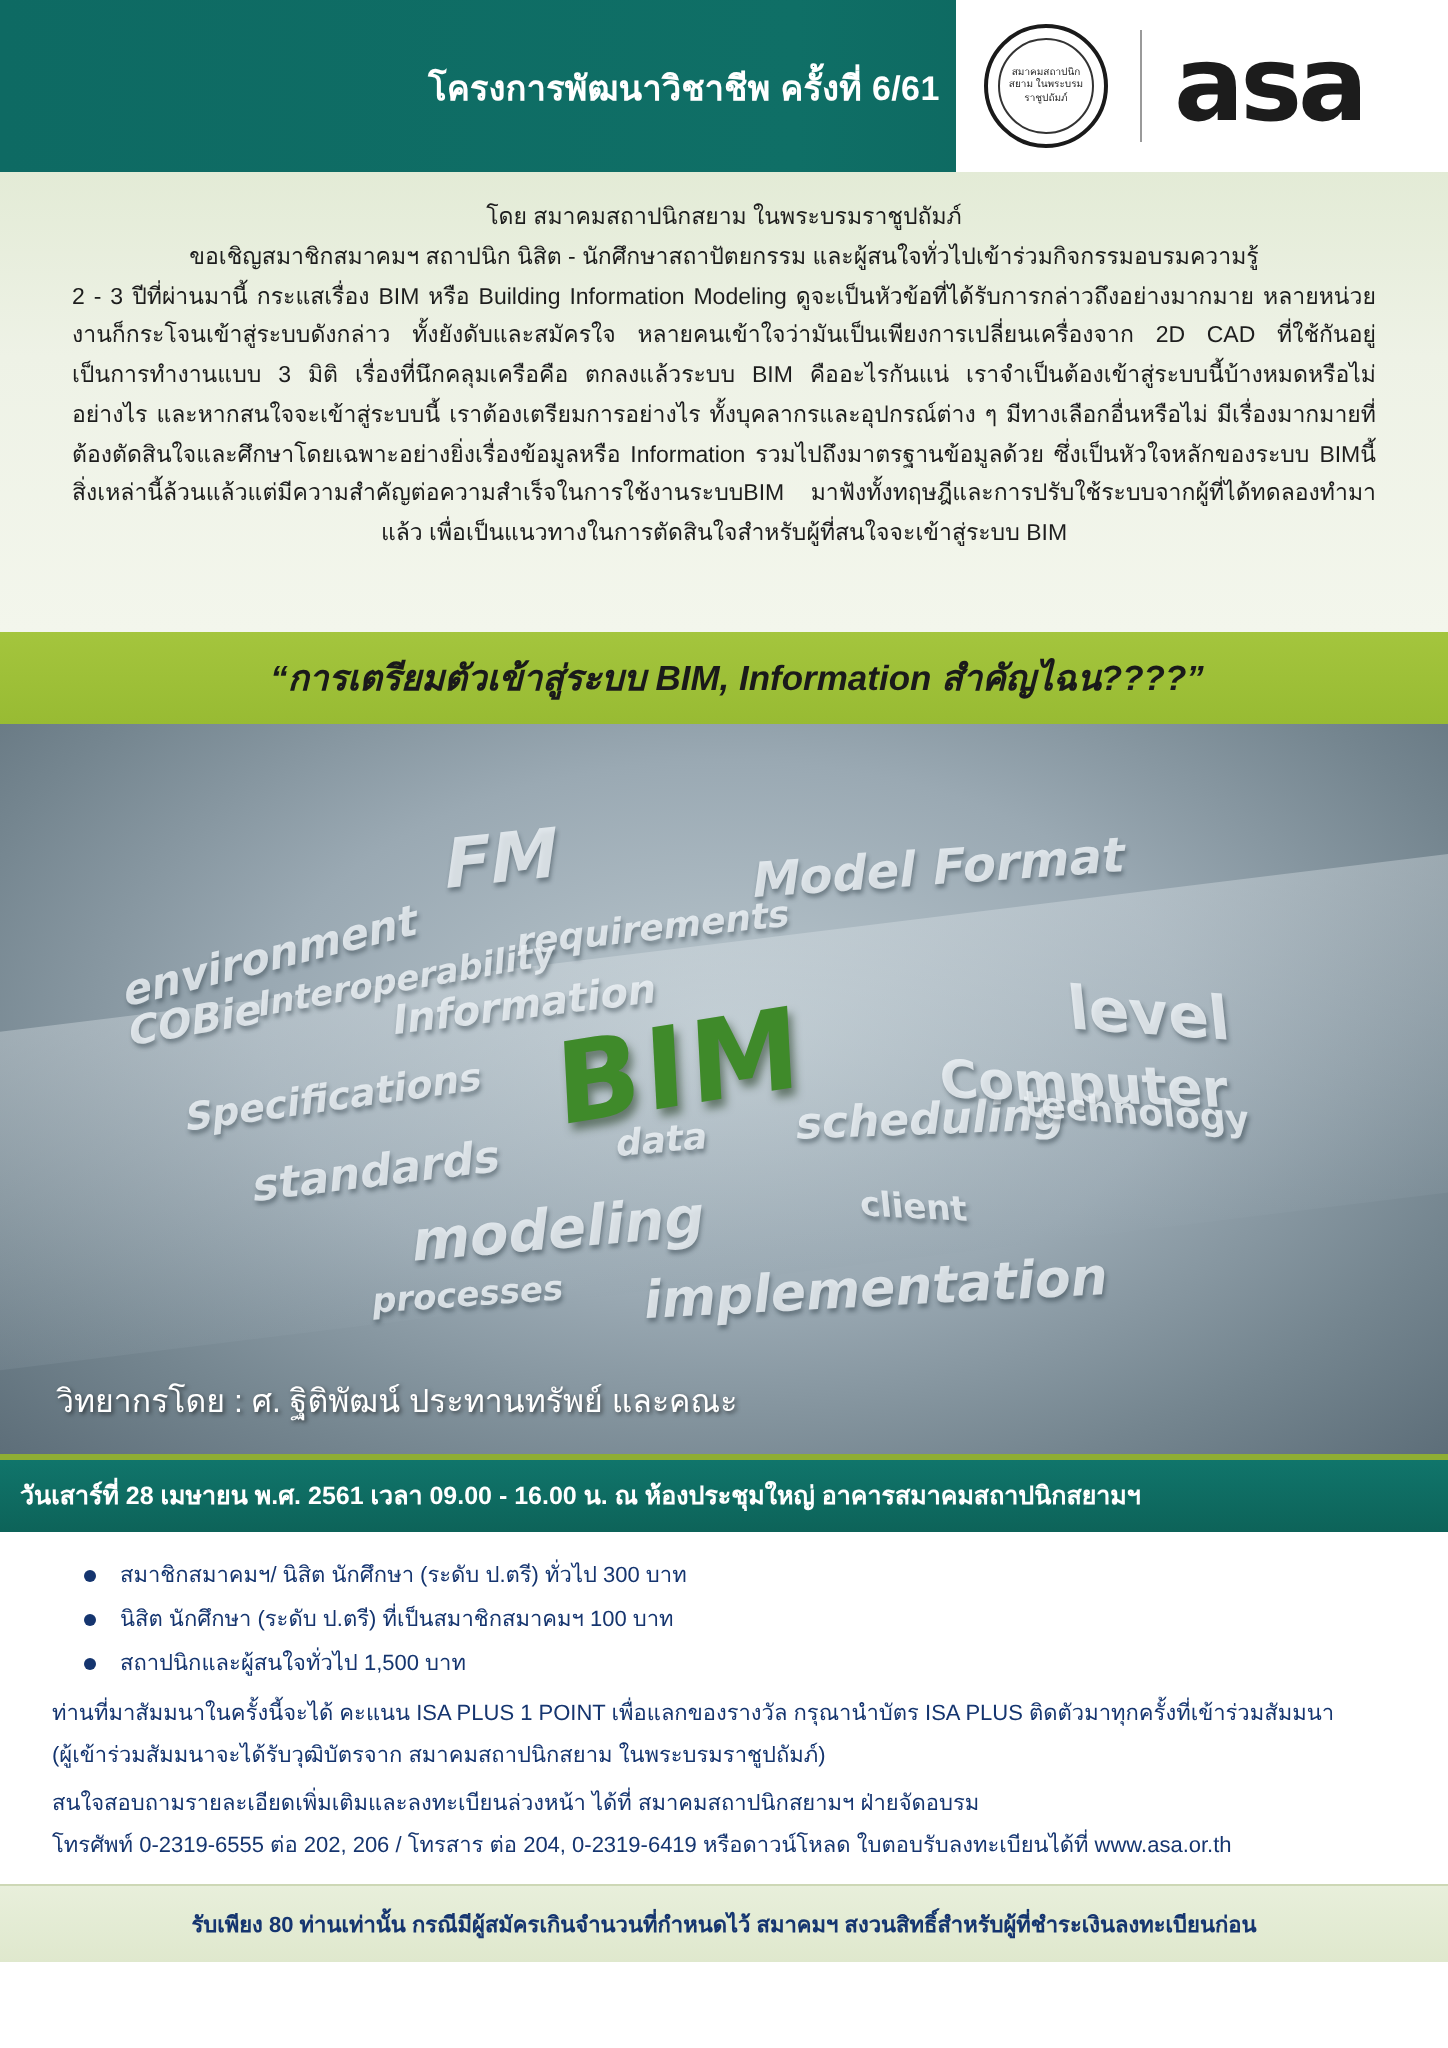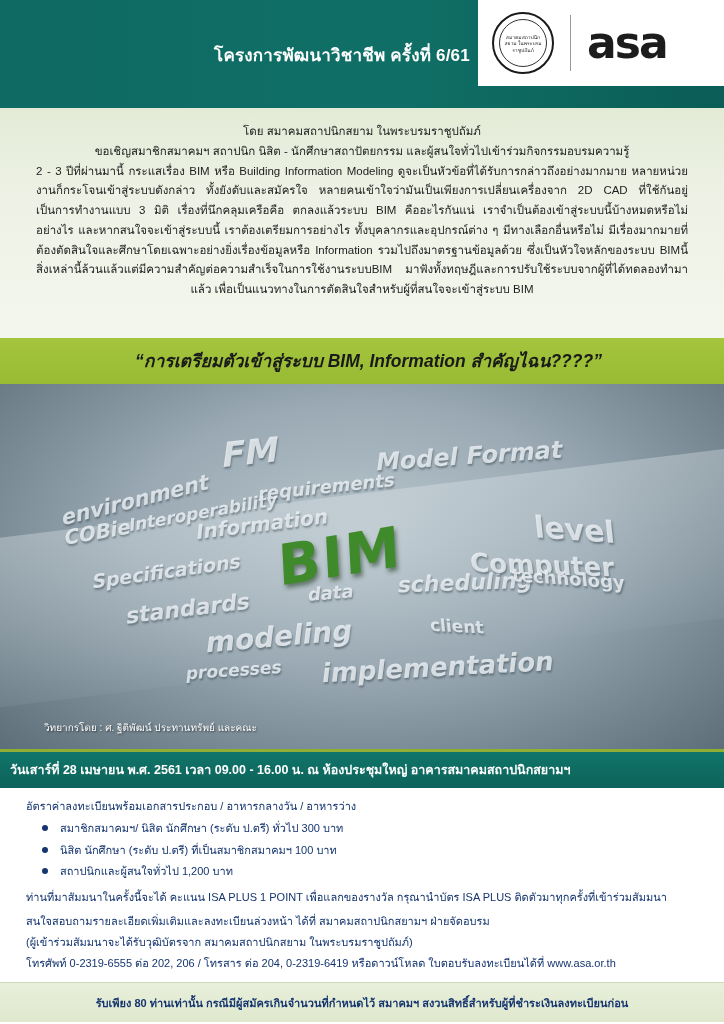--- a/index.html
+++ b/index.html
@@ -14,21 +14,21 @@
   .poster {
     position: relative;
     width: 724px;
     height: 1024px;
     background: #ffffff;
   }
 
   
   .header {
     position: relative;
-    height: 108px;
+    height: 86px;
     background: linear-gradient(to right, #0e6a63 0%, #0f6f66 55%, #0b5d57 100%);
     display: flex;
     align-items: center;
   }
   .header-title {
     flex: 1;
     color: #ffffff;
     font-size: 17px;
     font-weight: bold;
     text-align: center;
@@ -74,21 +74,21 @@
     padding: 0 6px;
   }
   .logo-divider {
     width: 1px;
     height: 56px;
     background: #9a9a9a;
     margin: 0 16px;
     flex: none;
   }
   .asa-logo {
-    font-size: 44px;
+    font-size: 52px;
     font-weight: bold;
     color: #1c1c1c;
     letter-spacing: -2px;
     line-height: 1;
     font-family: "DejaVu Sans", sans-serif;
   }
 
   
   .intro {
     background: linear-gradient(to bottom, #e3ebd6 0%, #eef2e6 40%, #f3f6ec 100%);
@@ -155,24 +155,24 @@
     position: absolute;
     left: -6%;
     top: 30%;
     width: 112%;
     height: 46%;
     background: linear-gradient(to bottom, rgba(226,233,237,0.35), rgba(150,166,176,0.18));
     transform: rotate(-7deg) skewX(-12deg);
   }
   .art-speaker {
     position: absolute;
-    left: 44px;
+    left: 28px;
     bottom: 14px;
     color: #ffffff;
-    font-size: 10px;
+    font-size: 16px;
     text-shadow: 1px 1px 2px rgba(0,0,0,0.55);
   }
 
   
   .date-bar {
     background: #0f6f66;
     background: linear-gradient(to bottom, #10756b 0%, #0d6359 100%);
     padding: 8px 10px;
     text-align: left;
   }
@@ -279,29 +279,28 @@
 
     <div class="art-bim">BIM</div>
     <div class="art-speaker">วิทยากรโดย :  ศ. ฐิติพัฒน์  ประทานทรัพย์  และคณะ</div>
   </div>
 
   <div class="date-bar">
     <span class="date-text">วันเสาร์ที่ 28 เมษายน พ.ศ. 2561 เวลา 09.00 - 16.00 น. ณ ห้องประชุมใหญ่ อาคารสมาคมสถาปนิกสยามฯ</span>
   </div>
 
   <div class="details">
-    <div class="line">อัตราค่าลงทะเบียนพร้อมเอกสารประกอบ / อาหารกลางวัน / อาหารว่าง</div>
     <ul class="bullets">
       <li>สมาชิกสมาคมฯ/ นิสิต นักศึกษา (ระดับ ป.ตรี) ทั่วไป 300 บาท</li>
       <li>นิสิต นักศึกษา (ระดับ ป.ตรี) ที่เป็นสมาชิกสมาคมฯ 100 บาท</li>
-      <li>สถาปนิกและผู้สนใจทั่วไป 1,200 บาท</li>
+      <li>สถาปนิกและผู้สนใจทั่วไป 1,500 บาท</li>
     </ul>
     <div class="line">ท่านที่มาสัมมนาในครั้งนี้จะได้  คะแนน ISA PLUS 1 POINT เพื่อแลกของรางวัล กรุณานำบัตร ISA PLUS ติดตัวมาทุกครั้งที่เข้าร่วมสัมมนา</div>
+    <div class="line">(ผู้เข้าร่วมสัมมนาจะได้รับวุฒิบัตรจาก สมาคมสถาปนิกสยาม ในพระบรมราชูปถัมภ์)</div>
     <div class="line spaced">สนใจสอบถามรายละเอียดเพิ่มเติมและลงทะเบียนล่วงหน้า  ได้ที่  สมาคมสถาปนิกสยามฯ  ฝ่ายจัดอบรม</div>
-    <div class="line">(ผู้เข้าร่วมสัมมนาจะได้รับวุฒิบัตรจาก สมาคมสถาปนิกสยาม ในพระบรมราชูปถัมภ์)</div>
     <div class="line">โทรศัพท์ 0-2319-6555 ต่อ  202, 206 / โทรสาร  ต่อ  204, 0-2319-6419 หรือดาวน์โหลด  ใบตอบรับลงทะเบียนได้ที่ www.asa.or.th</div>
   </div>
 
   <div class="footer">
     <span class="footer-text">รับเพียง 80 ท่านเท่านั้น  กรณีมีผู้สมัครเกินจำนวนที่กำหนดไว้  สมาคมฯ  สงวนสิทธิ์สำหรับผู้ที่ชำระเงินลงทะเบียนก่อน</span>
   </div>
 
 </div>
 
 </body></html>

